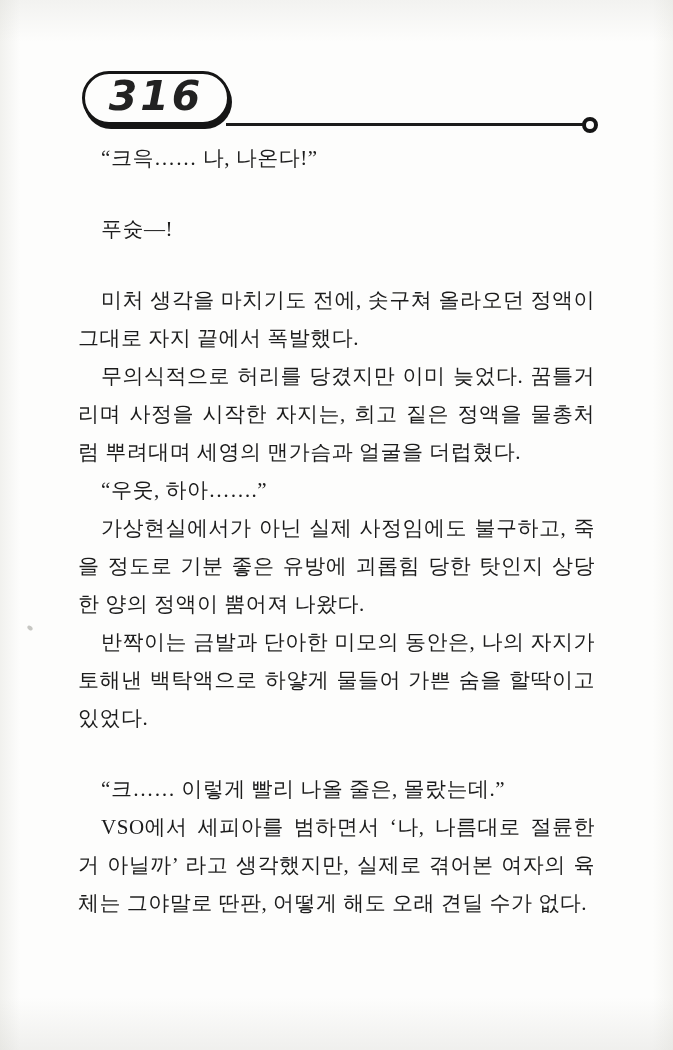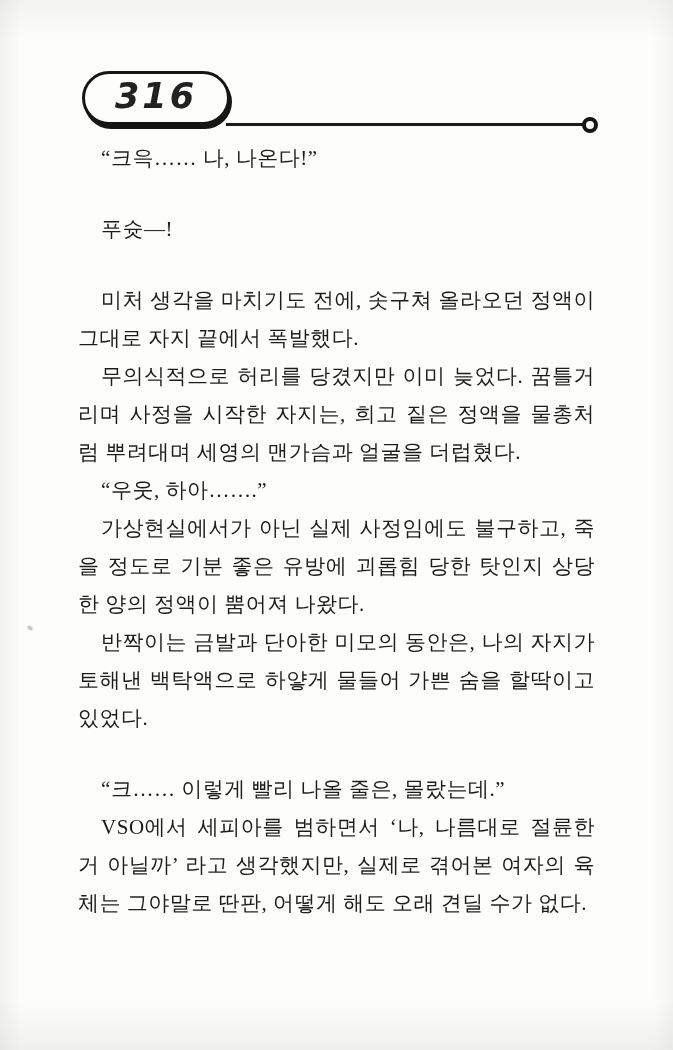--- a/index.html
+++ b/index.html
@@ -44,21 +44,21 @@
     box-sizing: border-box;
     display: flex;
     align-items: center;
     justify-content: center;
     z-index: 2;
   }
   .page-number {
     font-family: "DejaVu Sans", sans-serif;
     font-weight: bold;
     font-style: italic;
-    font-size: 35px;
+    font-size: 41px;
     letter-spacing: 3px;
     color: #222;
     transform: translateY(-2px);
   }
   .header-rule {
     position: absolute;
     left: 226px; top: 123px;
     width: 358px; height: 3px;
     background: #1b1b1b;
     z-index: 1;

